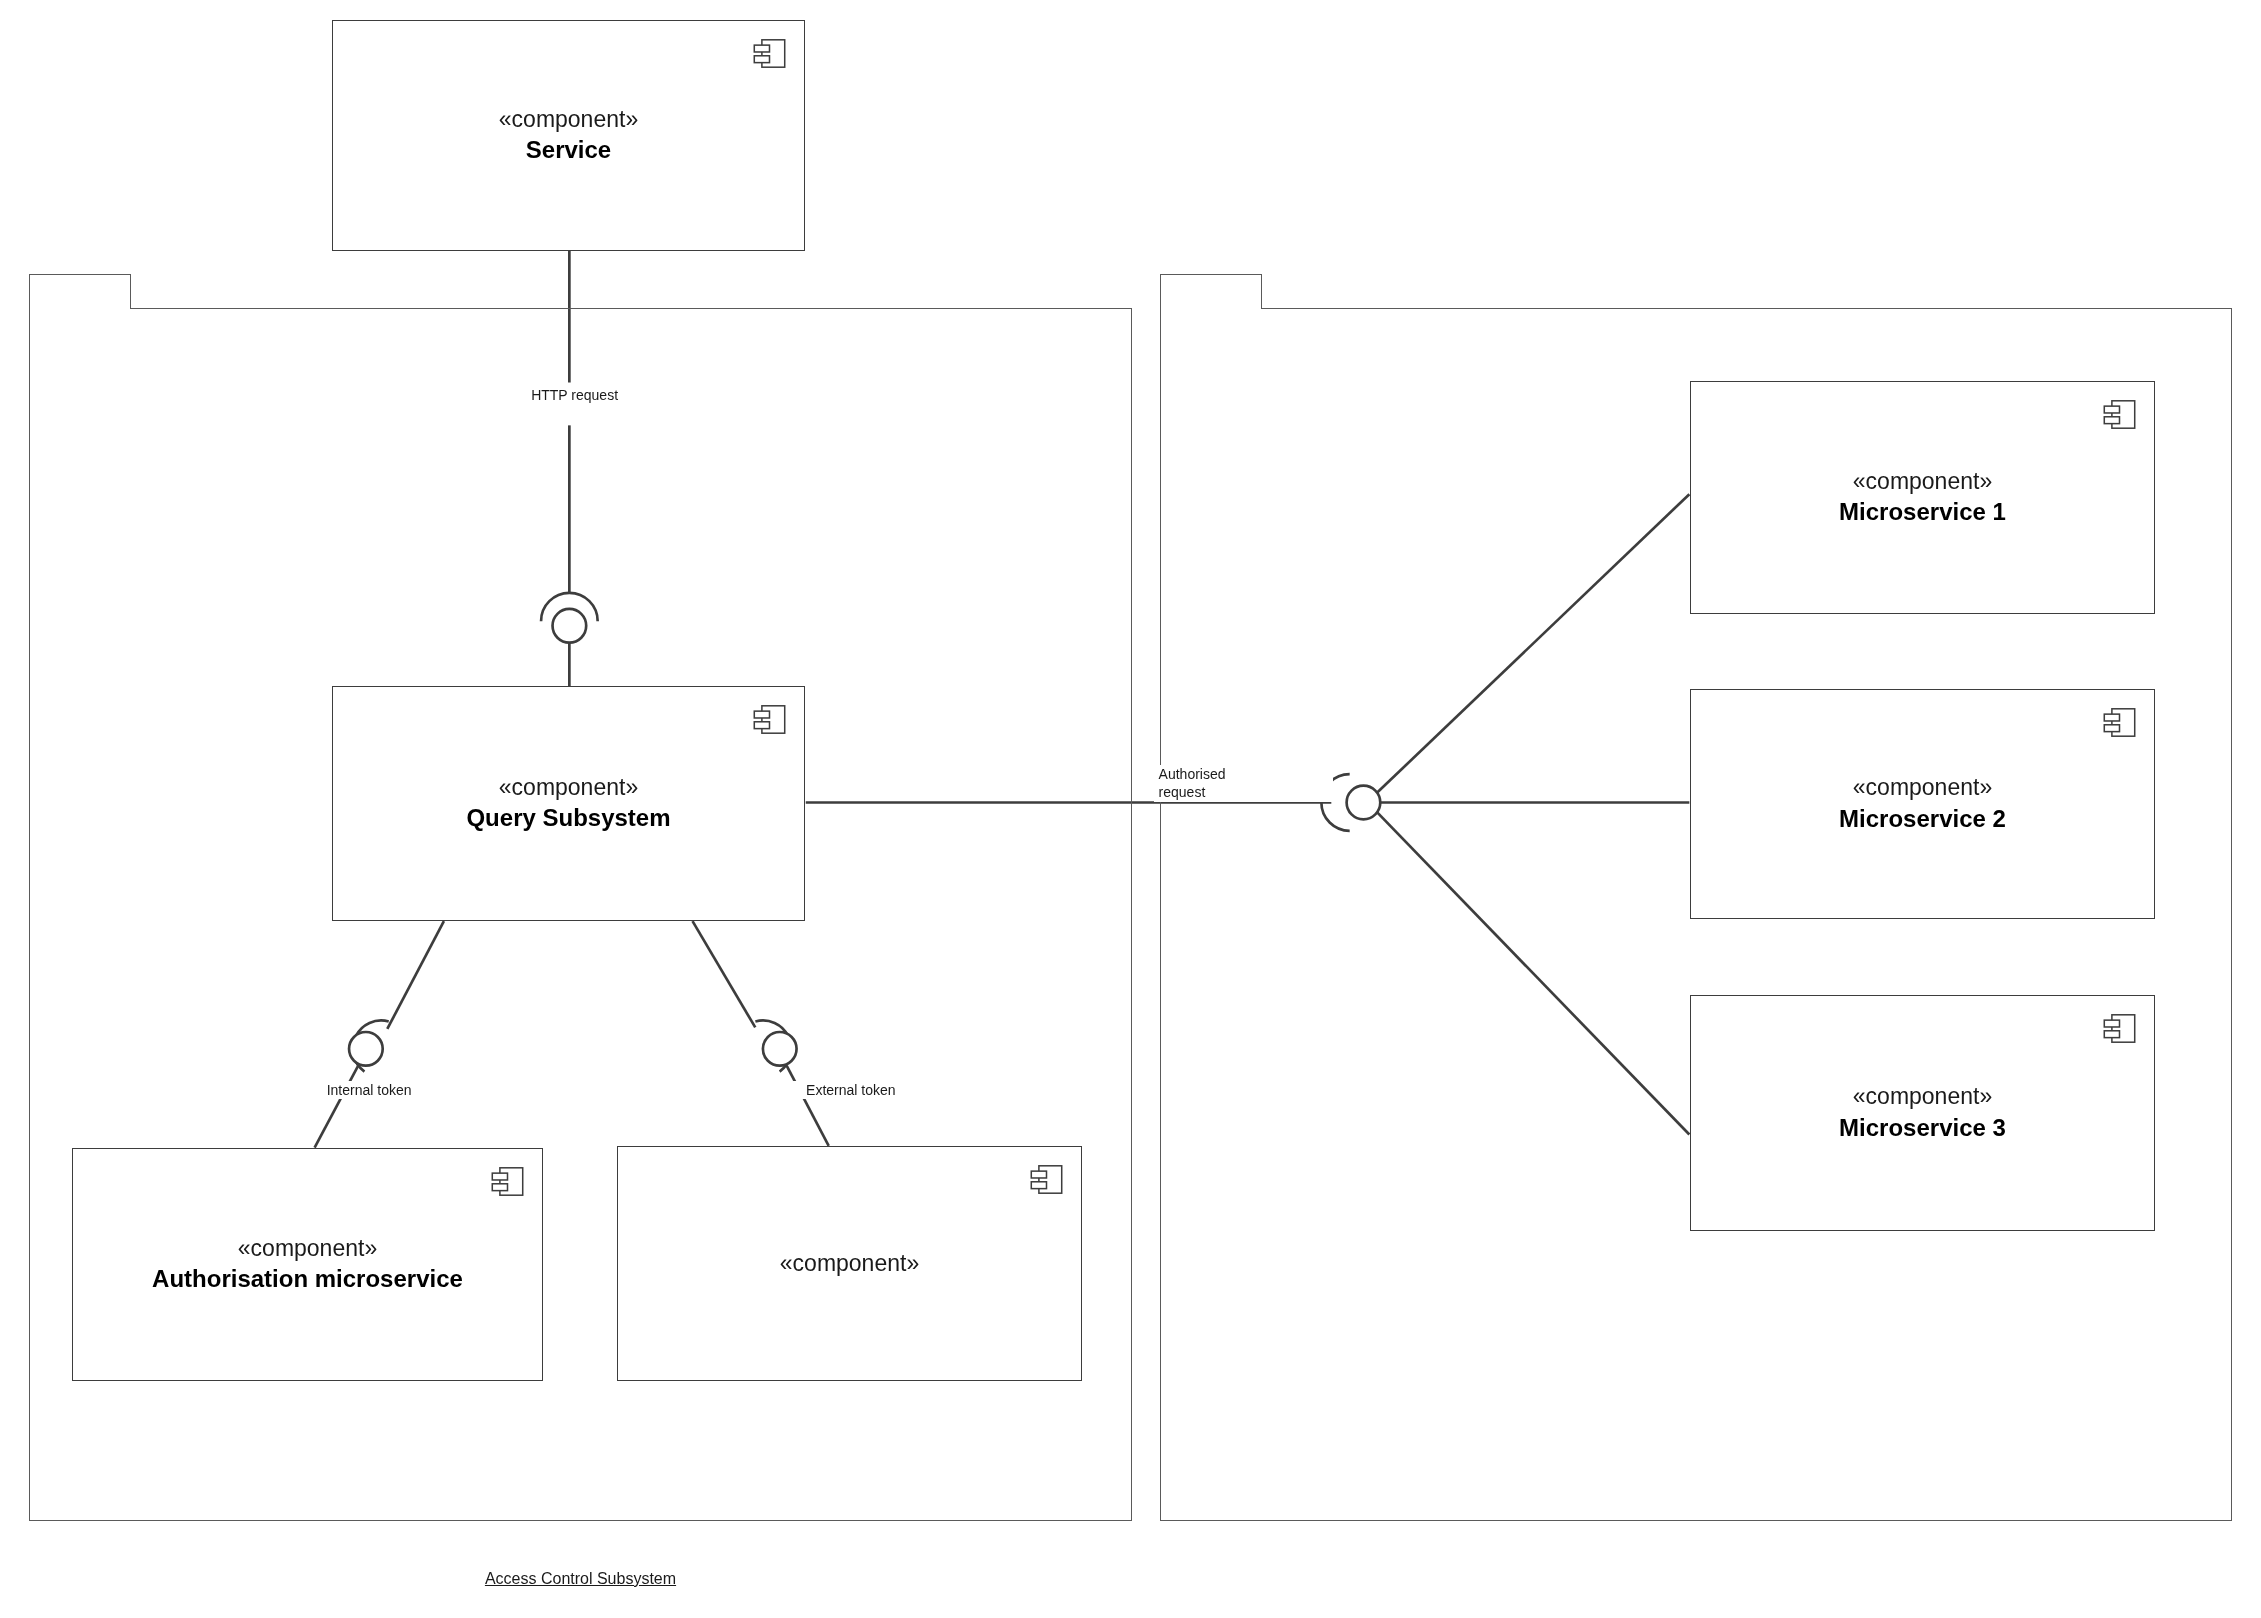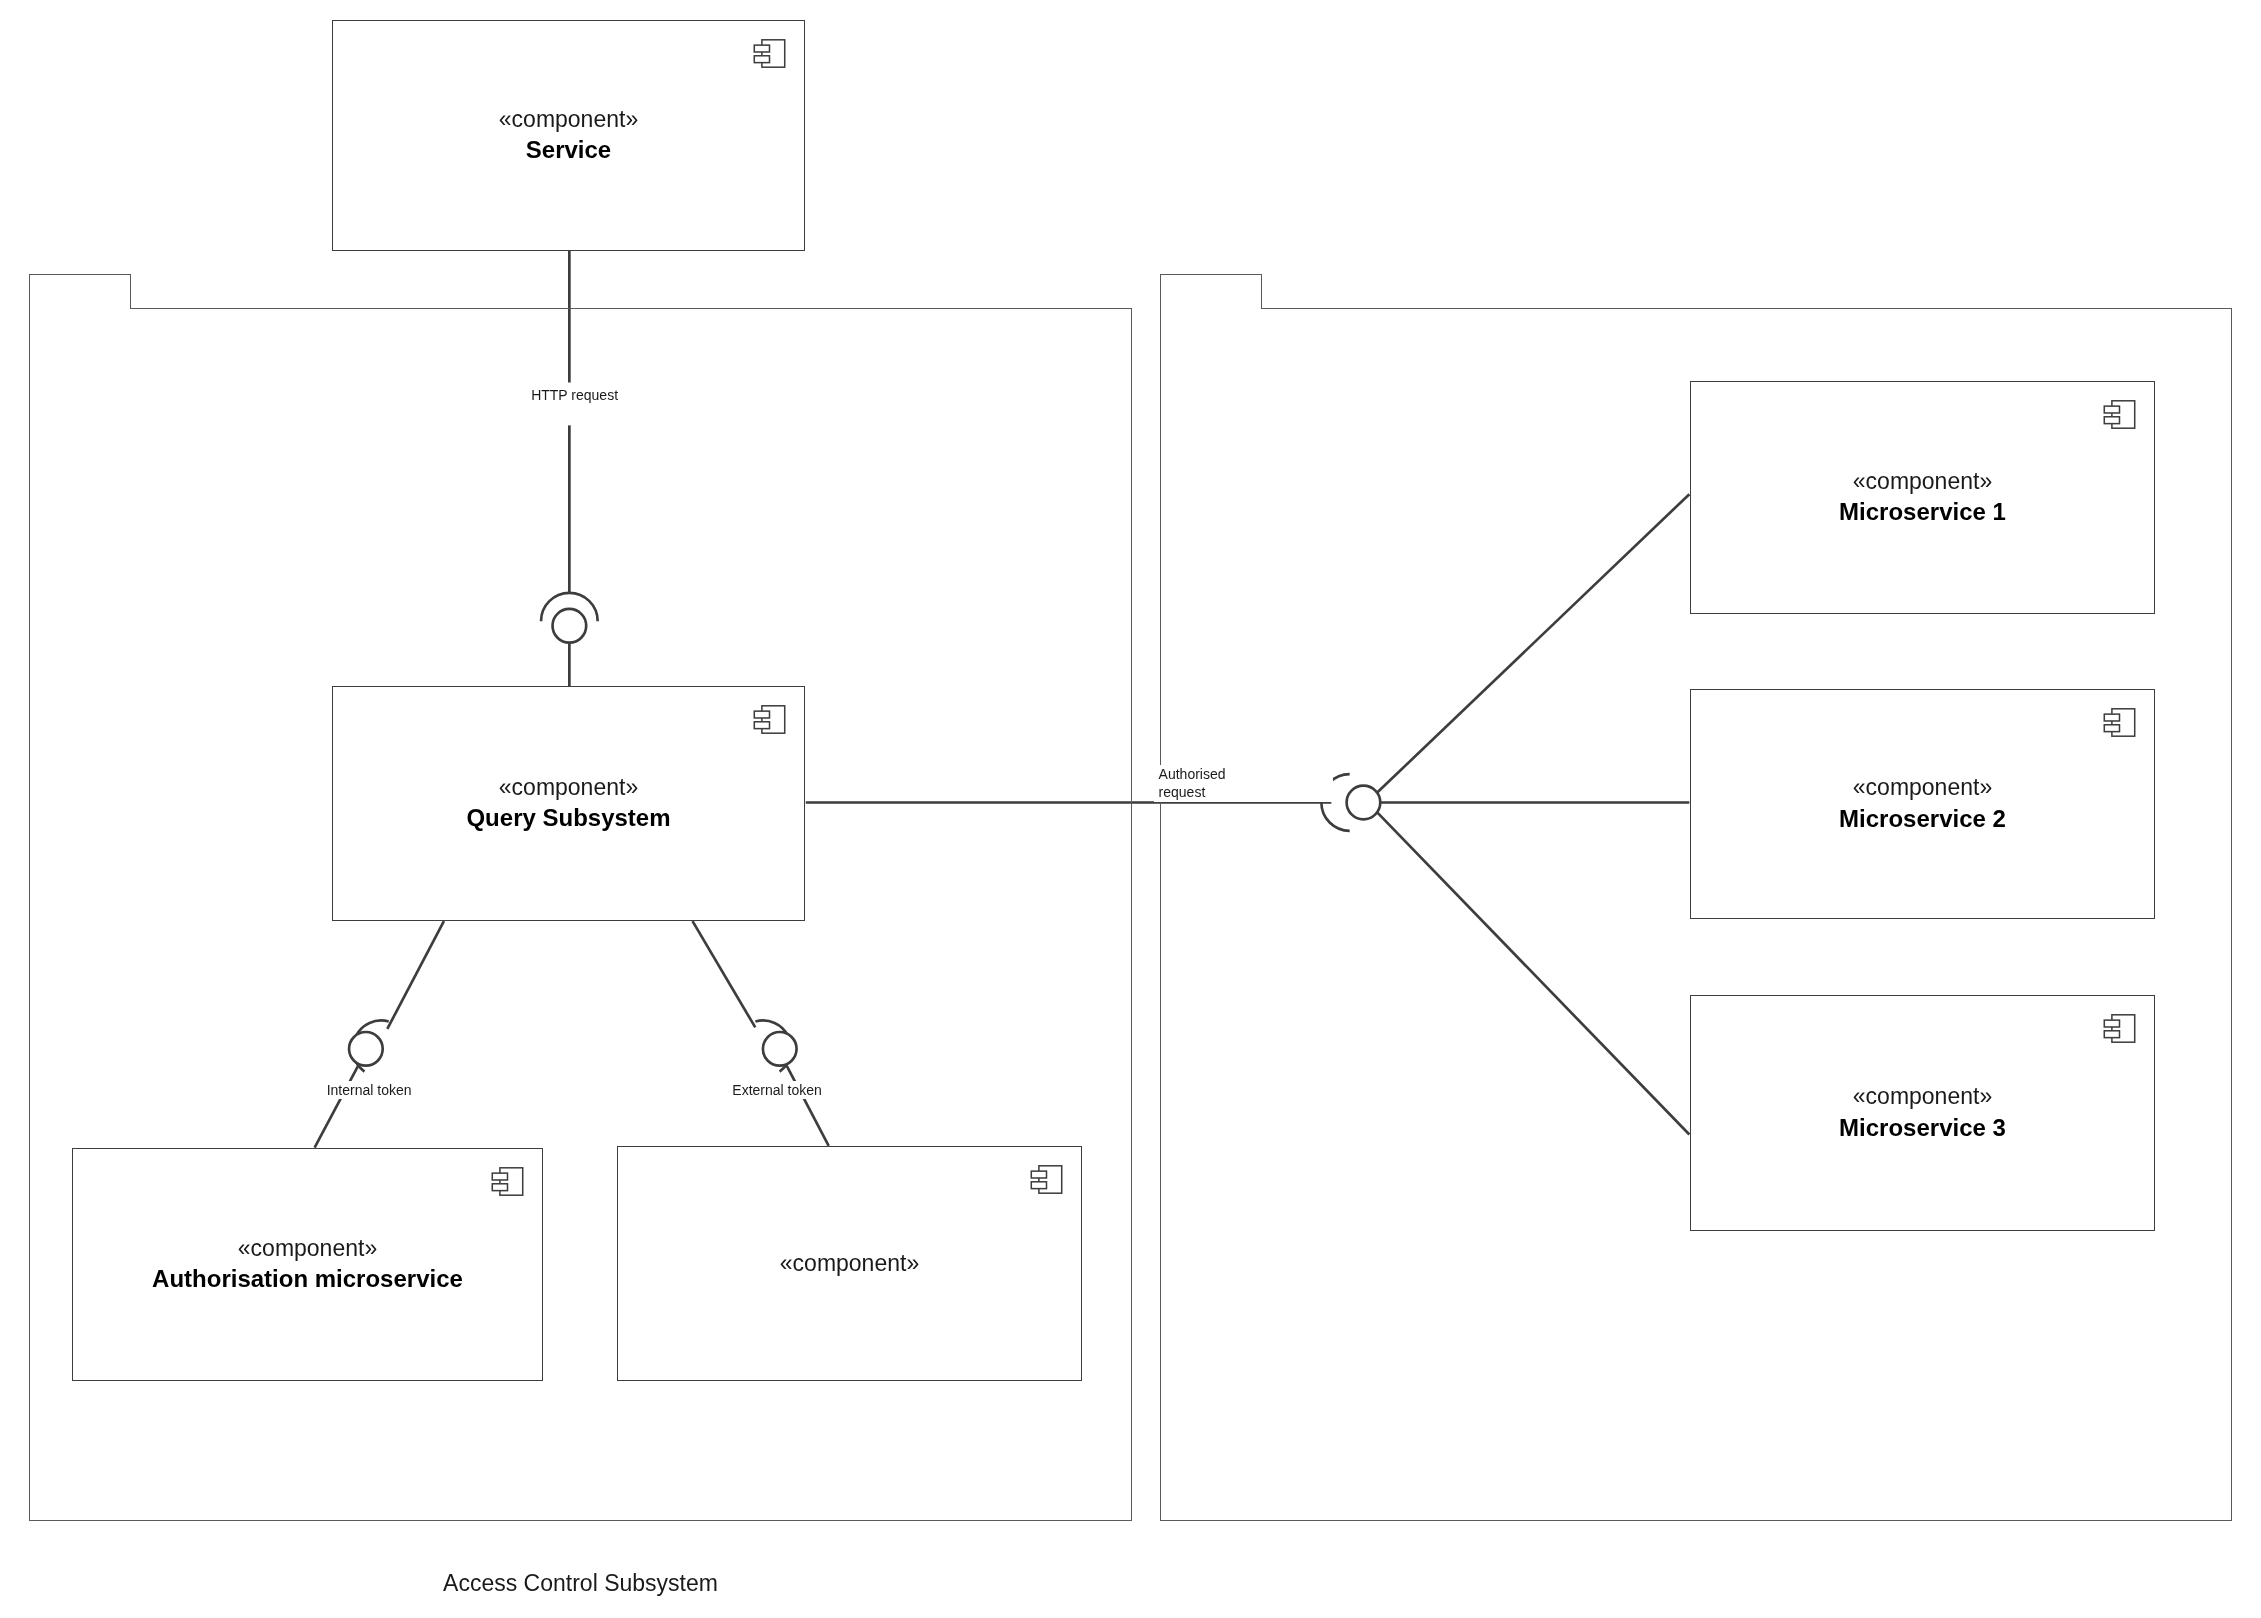--- a/index.html
+++ b/index.html
@@ -80,25 +80,26 @@
   .pkg-tab {
     position: absolute;
     box-sizing: border-box;
     border: 1.5px solid #5a5a5a;
     border-bottom: none;
     background: #ffffff;
     z-index: 2;
   }
   .pkg-caption {
     position: absolute;
-    font-size: 23px;
+    font-size: 16px;
     color: #1a1a1a;
     text-align: center;
     white-space: nowrap;
     z-index: 3;
+    text-decoration: underline;
   }
   
   .edge-label {
     position: absolute;
     font-size: 14px;
     line-height: 1.30;
     color: #1a1a1a;
     background: #ffffff;
     text-align: center;
     white-space: nowrap;
@@ -236,21 +237,21 @@
     <div class="component-inner">
       <div class="stereotype">«component»</div>
       <div class="comp-name">Microservice 3</div>
     </div>
   </div>
 
   <div class="edge-label" style="left:459px; top:386px; width:222px;">HTTP request</div>
 
   <div class="edge-label" style="left:246px; top:1081px; width:237px;">Internal token</div>
 
-  <div class="edge-label" style="left:654px; top:1081px; width:237px;">External token</div>
+  <div class="edge-label" style="left:654px; top:1081px; width:237px;text-align:right;">External token</div>
 
   <div class="edge-label two-line" style="left:1154px; top:765px; width:170px; line-height:1.32;">
     <span>Authorised</span><br>
     <span>request</span>
   </div>
 
 </div>
 
 
 </body></html>

